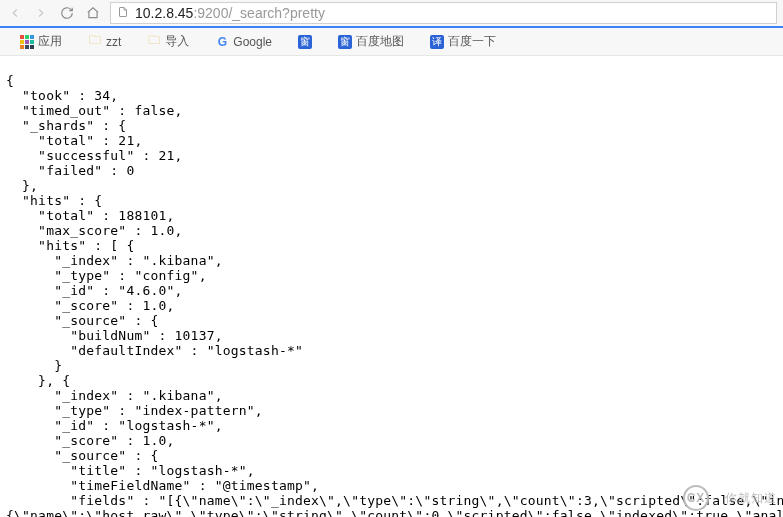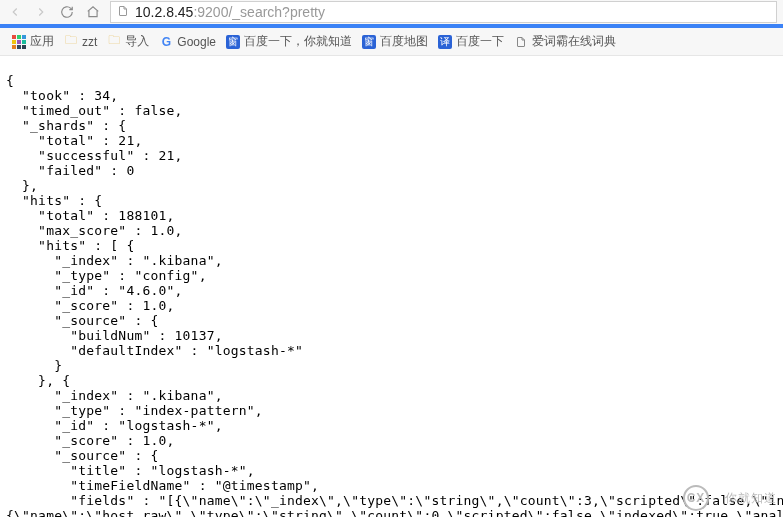--- a/index.html
+++ b/index.html
@@ -13,21 +13,21 @@
     height: 517px;
     overflow: hidden;
     position: relative;
     background: #fff;
   }
   .toolbar {
     height: 28px;
     display: flex;
     align-items: center;
     padding: 0 6px;
-    border-bottom: 4px solid #3b82f6;
+    border-bottom: 2px solid #3b82f6;
     background: #f7f7f7;
     gap: 8px;
   }
   .tb-icon {
     width: 18px;
     height: 18px;
     display: inline-flex;
     align-items: center;
     justify-content: center;
     color: #8a8a8a;
@@ -46,22 +46,22 @@
     gap: 6px;
   }
   .page-icon { color:#999; font-size:11px; }
   .addr-text { font-size: 14px; color: #333; }
   .addr-text .dim { color: #999; }
   .addr-text .dark { color: #222; }
   .bookmarks {
     height: 28px;
     display: flex;
     align-items: center;
-    padding: 0 12px;
-    gap: 10px;
+    padding: 0 20px;
+    gap: 26px;
     border-bottom: 1px solid #e6e6e6;
     background: #f7f7f7;
     font-size: 12px;
     color: #555;
   }
   .bm-item { display: inline-flex; align-items: center; gap: 4px; cursor: pointer; white-space: nowrap; }
   .bm-ico { width:14px; height:14px; display:inline-flex; align-items:center; justify-content:center; font-size:12px; }
   .folder { color:#e7bd5f; }
   .apps-grid {
     width:14px; height:14px; display:inline-grid; grid-template-columns:repeat(3,1fr); grid-template-rows:repeat(3,1fr); gap:1px;
@@ -155,38 +155,28 @@
   <span class="bm-item">
     <span class="bm-ico folder">🗀</span>
     <span>导入</span>
   </span>
   <span class="bm-item">
     <span class="bm-ico ico-g">G</span>
     <span>Google</span>
   </span>
   <span class="bm-item">
     <span class="bm-ico ico-baidu">窗</span>
-    <span>百度一下，你就知道</span>
   </span>
   <span class="bm-item">
     <span class="bm-ico ico-baidu">窗</span>
     <span>百度地图</span>
   </span>
   <span class="bm-item">
     <span class="bm-ico ico-trans">译</span>
     <span>百度一下</span>
-  </span>
-  <span class="bm-item">
-    <span class="bm-ico ico-doc">
-      <svg width="12" height="12" viewBox="0 0 24 24" fill="none" stroke="currentColor" stroke-width="2">
-          <path d="M14 3H6a1 1 0 0 0-1 1v16a1 1 0 0 0 1 1h12a1 1 0 0 0 1-1V8z"></path>
-          <polyline points="14 3 14 8 19 8"></polyline>
-        </svg>
-    </span>
-    <span>爱词霸在线词典</span>
   </span>
 </div>
 
 <pre class="content">{
   "took" : 34,
   "timed_out" : false,
   "_shards" : {
     "total" : 21,
     "successful" : 21,
     "failed" : 0

